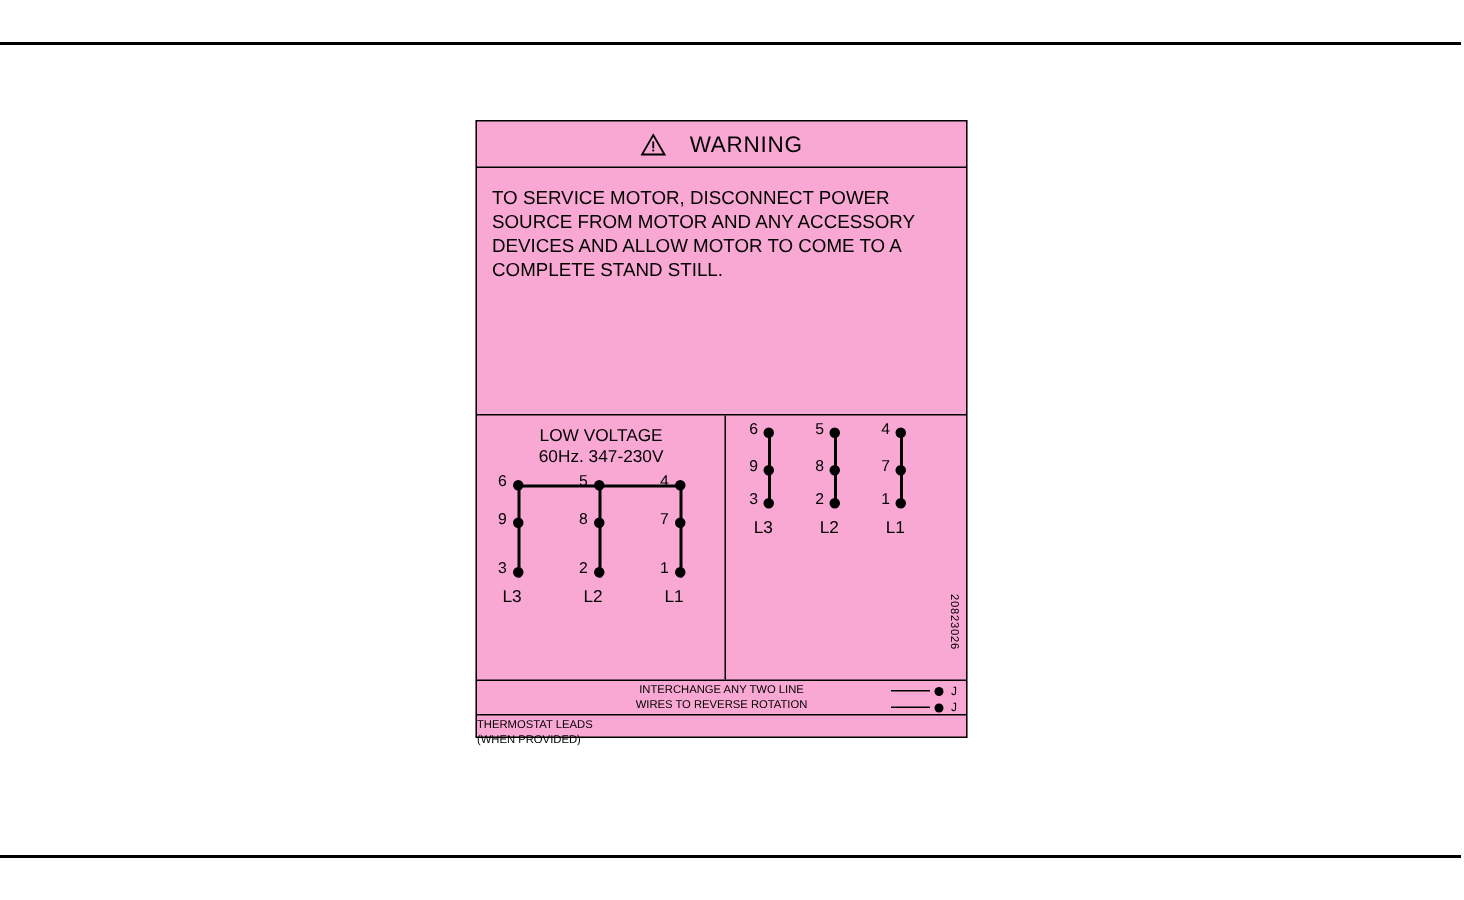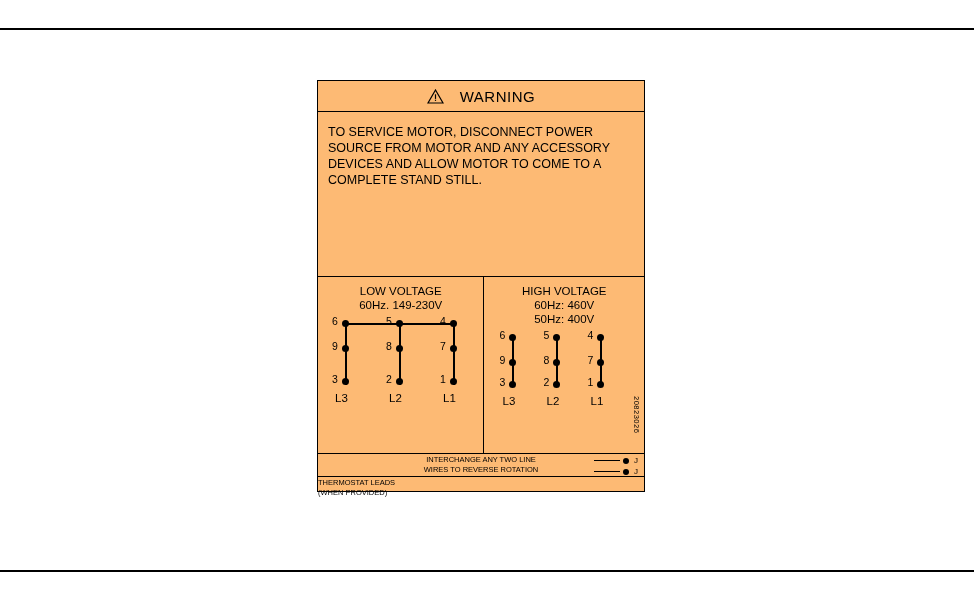--- a/index.html
+++ b/index.html
@@ -26,21 +26,21 @@
     box-sizing: border-box;
   }
   #label-plate {
     position: absolute;
     left: 317px;
     top: 80px;
     width: 328px;
     height: 412px;
     border: 1px solid #000;
     box-sizing: border-box;
-    background: #fdba74;
+    background: #f9a8d4;
   }
   
   #warning-header {
     position: relative;
     height: 30px;
     border-bottom: 1px solid #000;
     display: flex;
     align-items: center;
     justify-content: center;
     gap: 16px;
@@ -211,21 +211,21 @@
     <div class="para">TO SERVICE MOTOR, DISCONNECT POWER
 SOURCE FROM MOTOR AND ANY ACCESSORY
 DEVICES AND ALLOW MOTOR TO COME TO A
 COMPLETE STAND STILL.</div>
   </div>
 
   <div id="diagrams">
 
     <div class="diagram-panel" id="panel-low">
       <div class="panel-title">LOW VOLTAGE
-60Hz. 149-230V</div>
+60Hz. 347-230V</div>
       <div class="wiring">
 
         <div class="hline" style="left:27px; top:11px; width:108px;"></div>
 
         <div class="vline" style="left:27px; top:11px; height:62px;"></div>
         <div class="vline" style="left:81px; top:11px; height:62px;"></div>
         <div class="vline" style="left:135px; top:11px; height:62px;"></div>
 
         <div class="node" style="left:24px; top:8px;"></div>
         <div class="node" style="left:78px; top:8px;"></div>
@@ -248,23 +248,20 @@
         <div class="node-label" style="left:68px; top:61px;">2</div>
         <div class="node-label" style="left:122px; top:61px;">1</div>
 
         <div class="lead-label" style="left:17px; top:80px;">L3</div>
         <div class="lead-label" style="left:71px; top:80px;">L2</div>
         <div class="lead-label" style="left:125px; top:80px;">L1</div>
       </div>
     </div>
 
     <div class="diagram-panel" id="panel-high">
-      <div class="panel-title">HIGH VOLTAGE
-60Hz: 460V
-50Hz: 400V</div>
       <div class="wiring" style="height:104px;">
 
         <div class="vline" style="left:28px; top:11px; height:50px;"></div>
         <div class="vline" style="left:72px; top:11px; height:50px;"></div>
         <div class="vline" style="left:116px; top:11px; height:50px;"></div>
 
         <div class="node" style="left:25px; top:8px;"></div>
         <div class="node" style="left:69px; top:8px;"></div>
         <div class="node" style="left:113px; top:8px;"></div>
         <div class="node-label" style="left:15px; top:3px;">6</div>

